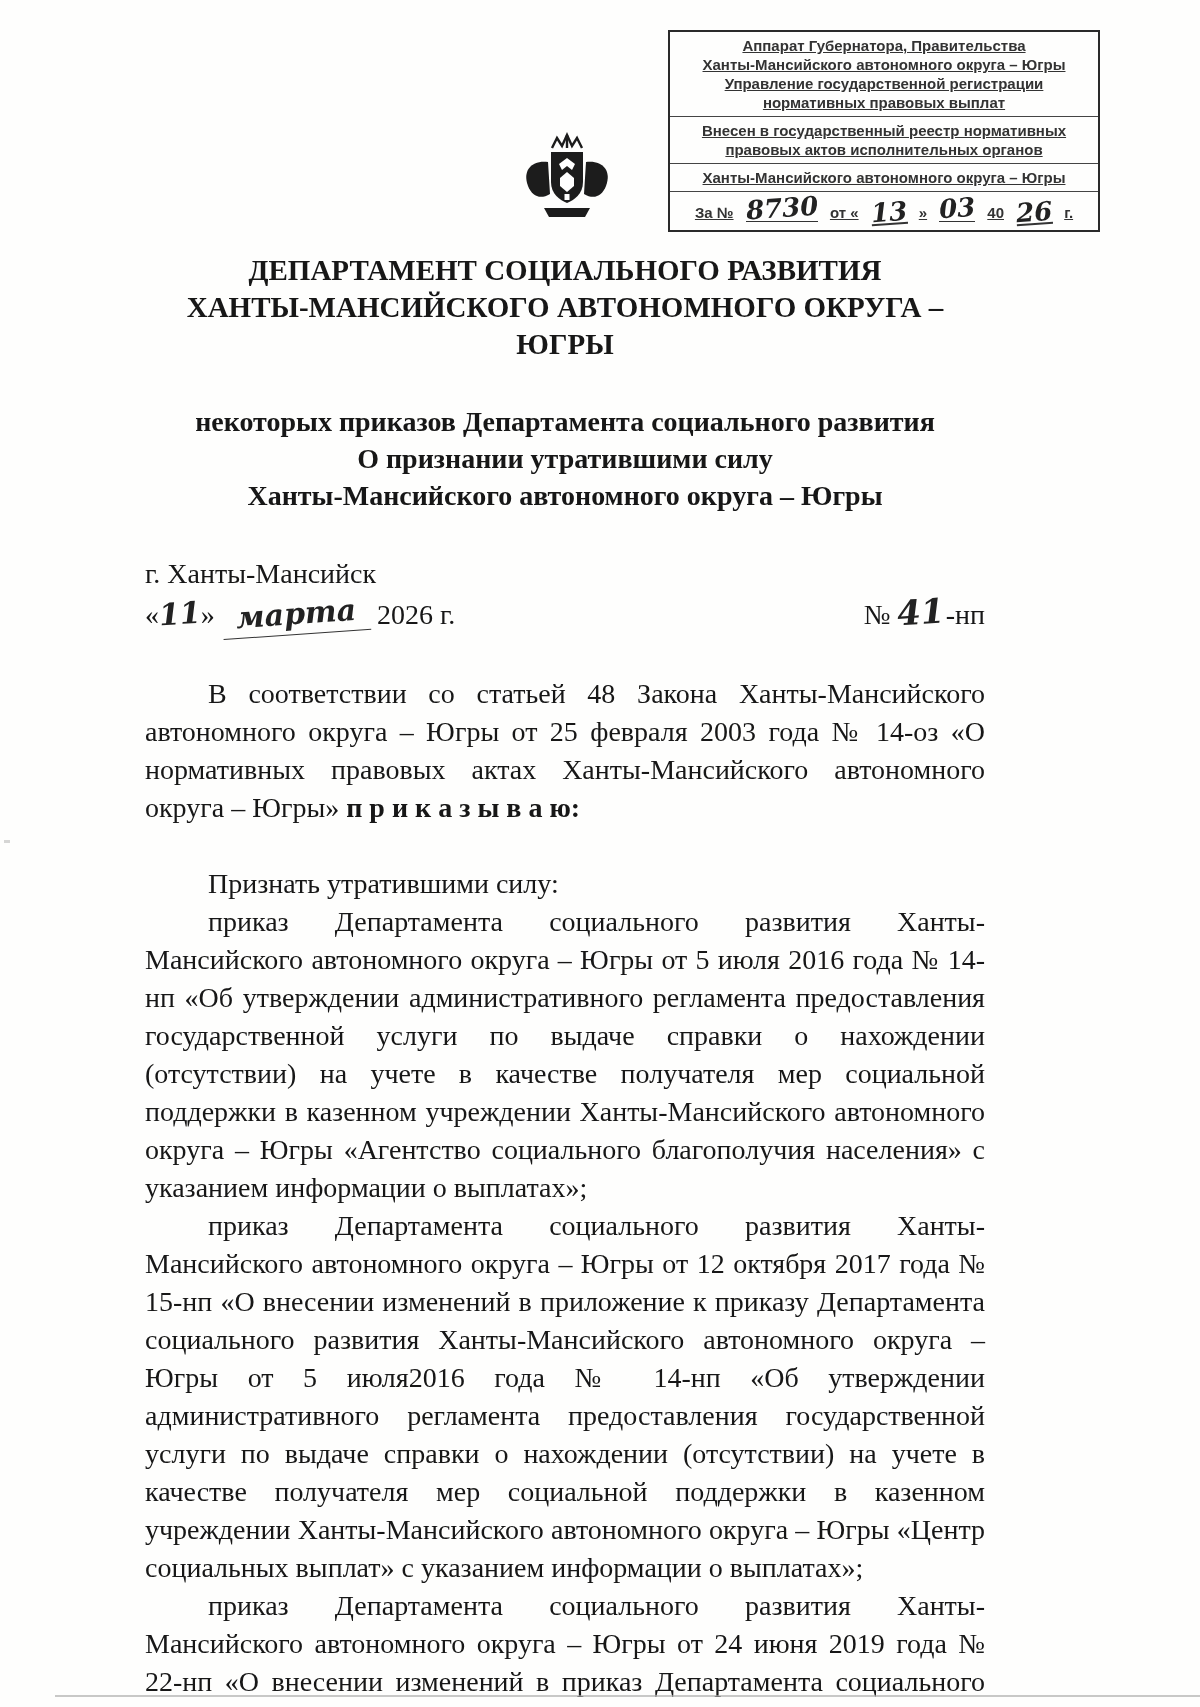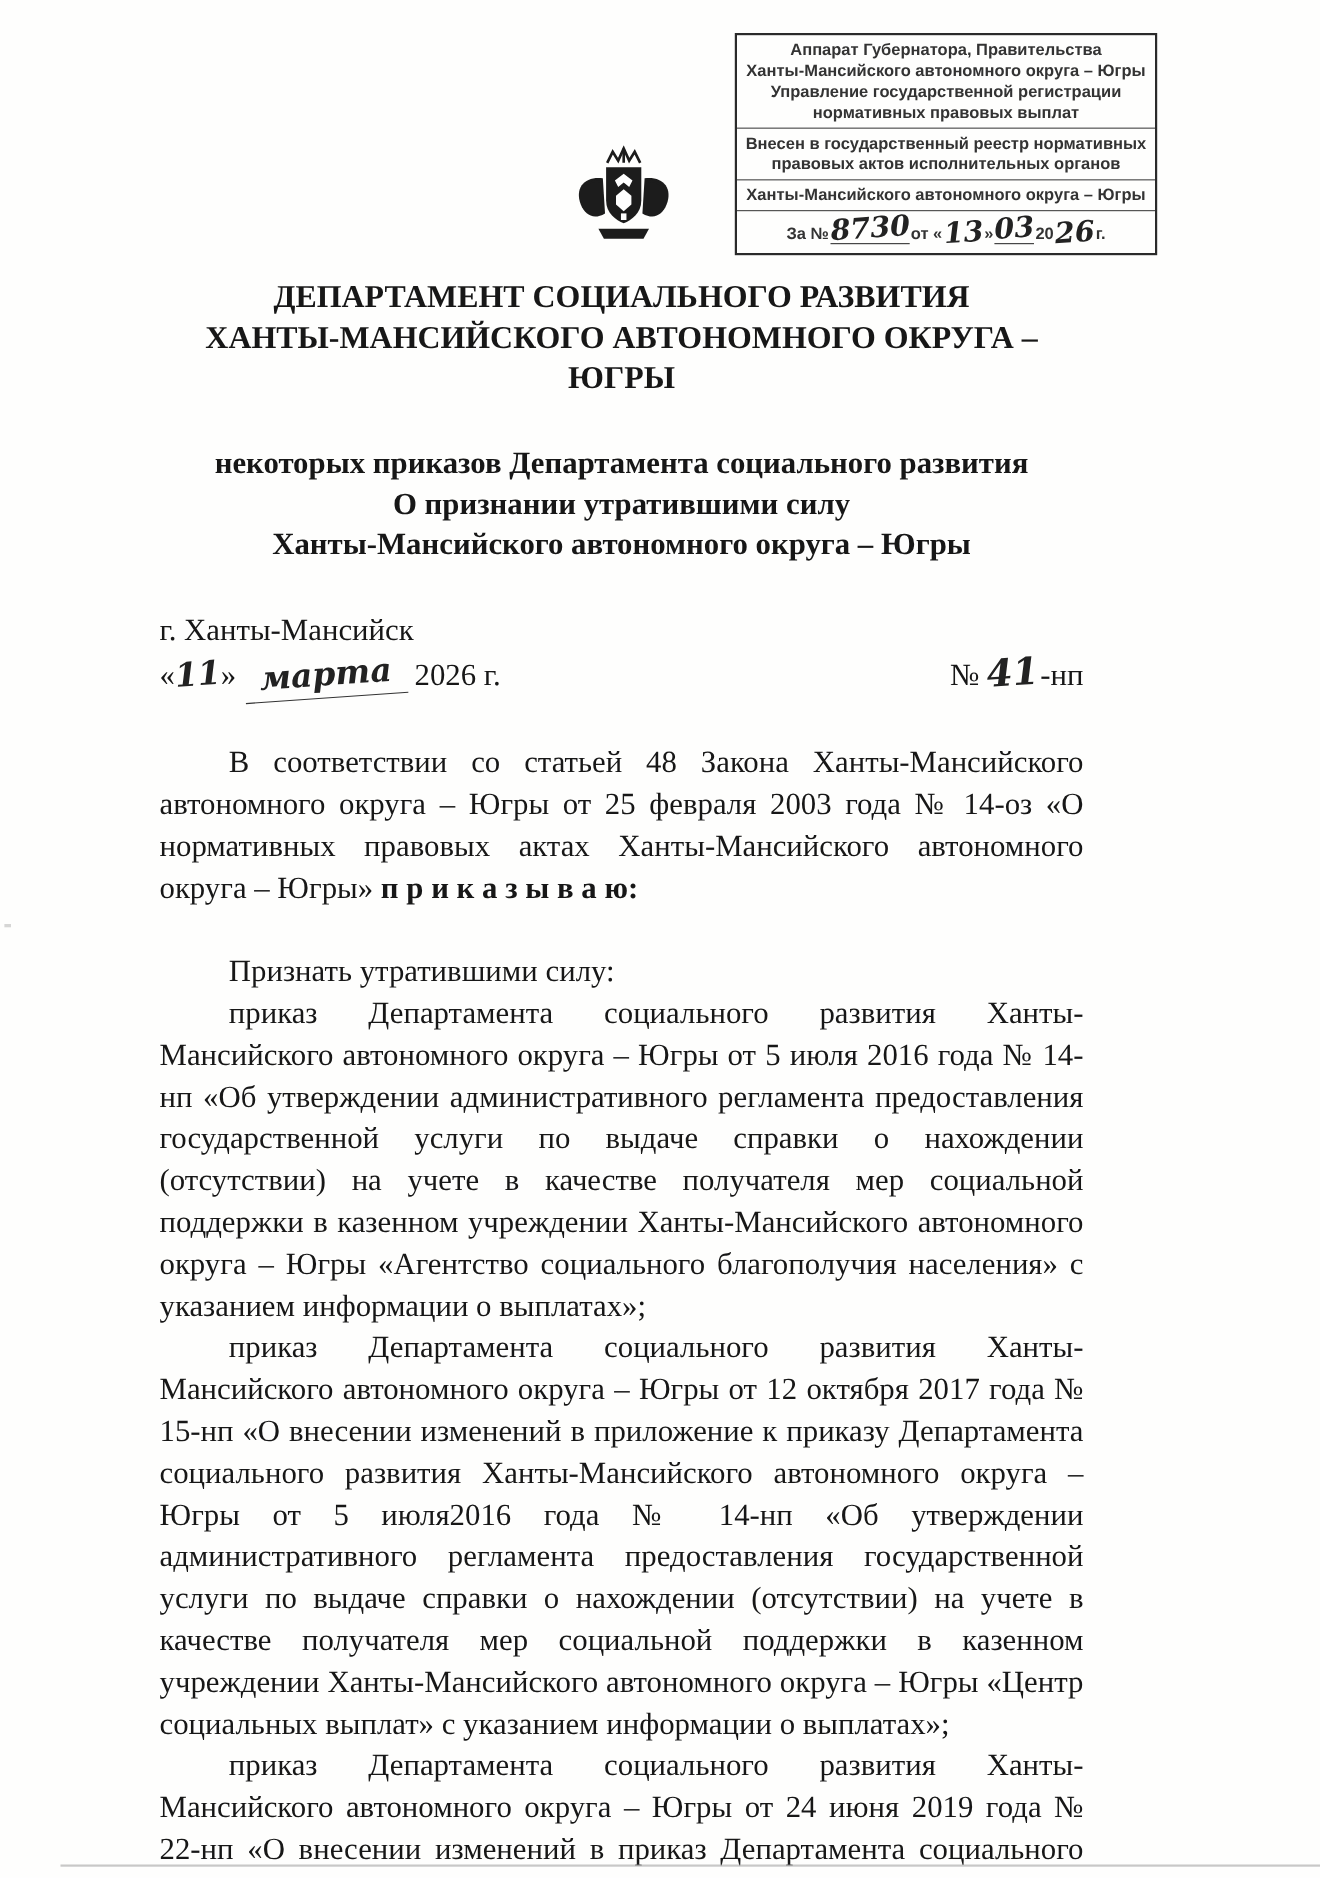--- a/index.html
+++ b/index.html
@@ -8,34 +8,35 @@
     background:#ffffff;
     font-family:"Liberation Serif", serif;
     color:#171717;
     position:relative;
     overflow:hidden;
   }
   .page{position:relative;width:1200px;height:1707px;background:#fefefd;}
 
   
   .stamp{
-    position:absolute;left:668px;top:30px;width:384px;
+    position:absolute;left:668px;top:30px;width:432px;
     border:2px solid #2a2a2a;
     font-family:"Liberation Sans", sans-serif;
     font-weight:bold;
     color:#333;
     font-size:15px;line-height:19px;
     text-align:center;
     box-sizing:border-box;
+    text-decoration:underline;
   }
   .stamp-section{padding:4px 6px;}
   .stamp-section + .stamp-section{border-top:1.5px solid #444;}
   .stamp-reg{
     display:flex;align-items:flex-end;justify-content:center;
-    gap:1px;padding:6px 4px 8px 4px;font-size:15px;
+    gap:12px;padding:6px 4px 8px 4px;font-size:15px;
   }
   .hw{
     font-family:"DejaVu Serif", serif;
     font-style:italic;font-weight:bold;
     color:#222;
     display:inline-block;transform:rotate(-4deg);
   }
   .hw-big{font-size:26px;line-height:20px;}
   .blank{border-bottom:1.5px solid #333;min-width:34px;display:inline-block;text-align:center;}
 
@@ -97,21 +98,21 @@
     <div class="stamp-section">
       <div>Ханты-Мансийского автономного округа – Югры</div>
     </div>
     <div class="stamp-section stamp-reg">
       <span>За №</span>
       <span class="blank"><span class="hw hw-big">8730</span></span>
       <span>от «</span>
       <span class="hw hw-big">13</span>
       <span>»</span>
       <span class="blank"><span class="hw hw-big">03</span></span>
-      <span>20</span>
+      <span>40</span>
         <span class="hw hw-big">26</span>
       <span>г.</span>
     </div>
   </div>
 
   <div class="emblem">
     <svg width="106" height="92" viewBox="0 0 106 92" xmlns="http://www.w3.org/2000/svg">
       <g fill="none" stroke="#1c1c1c" stroke-width="2.4">
         <path d="M38 16 L43 6 L48 14 L53 3 L58 14 L63 6 L68 16"></path>
         <path d="M53 3 L53 16"></path>

